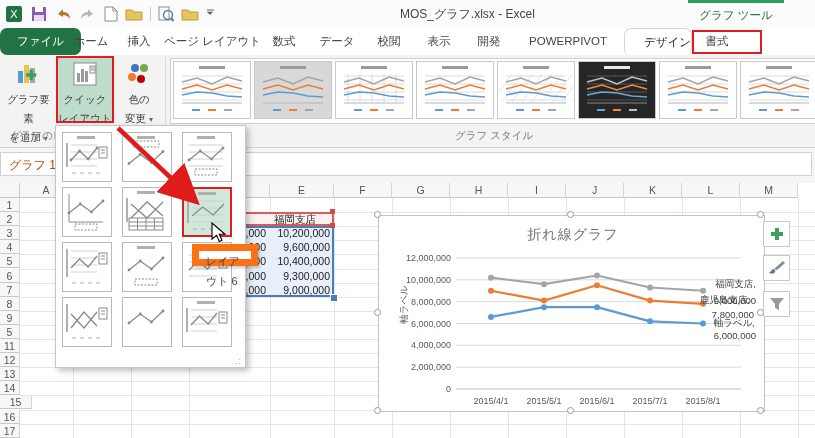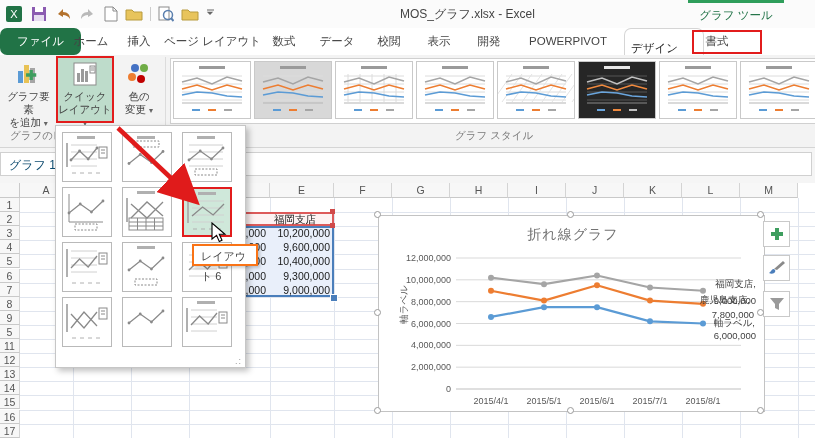--- a/index.html
+++ b/index.html
@@ -19,31 +19,31 @@
   
   #tabrow{left:0;top:28px;width:815px;height:27px;background:#fff;}
   .tab{position:absolute;top:0;height:27px;line-height:27px;padding:0 13px;font-size:11.5px;color:#444;white-space:nowrap;border-radius:7px;}
   .tab.file{background:#217346;color:#fff;padding:0 17px;}
   .tab.active{background:#fff;border:1px solid #d5d5d5;border-bottom:none;color:#262626;}
 
   
   #ribbon{left:0;top:55px;width:815px;height:92px;background:#f3f3f3;border-bottom:1px solid #d5d5d5;}
   .rbtn{position:absolute;top:1px;height:66px;text-align:center;font-size:10.5px;color:#444;padding-top:3px;box-sizing:border-box;}
   .rbtn .ric{display:block;margin:2px auto 3px auto;}
-  .rbtn .lbl{display:block;line-height:13px;}
+  .rbtn .lbl{display:block;line-height:19px;}
   .quick-sel{background:#bedccb;}
   .groupsep{position:absolute;top:2px;height:88px;width:1px;background:#dcdcdc;}
   .grouplabel{position:absolute;top:74px;font-size:10.5px;color:#7a7a7a;white-space:nowrap;}
   #gallery{position:absolute;left:170px;top:3px;width:645px;height:64px;background:#fff;border:1px solid #d0d0d0;overflow:hidden;}
   .gthumb{position:absolute;top:2px;width:78px;height:58px;border:1px solid #c9c9c9;background:#fff;box-sizing:border-box;}
   .annotate-red{border:2px solid #e21c1c;box-sizing:border-box;background:transparent;z-index:40;}
 
   
   #fbar{left:0;top:148px;width:815px;height:35px;background:#f5f5f5;border-bottom:1px solid #cfcfcf;}
-  #namebox{position:absolute;left:0px;top:4px;width:106px;height:24px;background:#fff;border:1px solid #d0d0d0;line-height:24px;padding-left:8px;box-sizing:border-box;font-size:12px;color:#0c4a6e;}
+  #namebox{position:absolute;left:0px;top:4px;width:106px;height:24px;background:#fff;border:1px solid #d0d0d0;line-height:24px;padding-left:8px;box-sizing:border-box;font-size:12px;color:#c2410c;}
   #fxicon{position:absolute;left:118px;top:4px;width:30px;height:24px;background:#f5f5f5;text-align:center;line-height:24px;
     font-family:"Liberation Serif","DejaVu Serif",serif;font-style:italic;font-weight:bold;font-size:14px;color:#3c3c3c;}
   #forminput{position:absolute;left:152px;top:4px;width:660px;height:24px;background:#fff;border:1px solid #d0d0d0;box-sizing:border-box;}
 
   
   #grid{left:0;top:183px;width:815px;height:255px;background:#fff;}
   .colhdr,.rowhdr{position:absolute;background:#f7f7f7;border-right:1px solid #d4d4d4;border-bottom:1px solid #c9c9c9;
     box-sizing:border-box;text-align:center;color:#555;font-size:10.5px;}
   #cornerbox{position:absolute;left:0;top:0;width:20px;height:15px;background:#f7f7f7;border-right:1px solid #c9c9c9;border-bottom:1px solid #c9c9c9;box-sizing:border-box;}
   .vline{position:absolute;width:1px;background:#e0e5ee;}
@@ -64,21 +64,21 @@
   .handle{position:absolute;width:7px;height:7px;border:1px solid #9a9a9a;background:#fff;border-radius:50%;box-sizing:border-box;z-index:7;}
 
   
   #qlmenu{left:55px;top:125px;width:189px;height:241px;background:#fff;border:1px solid #c6c6c6;
     box-shadow:3px 3px 6px rgba(0,0,0,.25);z-index:10;}
   .qlitem{position:absolute;width:50px;height:50px;background:#fff;border:1px solid #b9b9b9;box-sizing:border-box;}
   .qlitem.sel{background:#cfe8da;border:2px solid #e21c1c;}
   #qlresize{position:absolute;right:3px;bottom:1px;color:#9a9a9a;font-size:9px;letter-spacing:1px;}
 
   
-  #tooltip{left:192px;top:244px;width:66px;height:22px;background:#fff;border:2px solid #f97316;
+  #tooltip{left:192px;top:244px;width:66px;height:22px;background:#fff;border:7px solid #f97316;
     box-shadow:2px 2px 3px rgba(0,0,0,.2);line-height:20px;padding-left:7px;font-size:11px;color:#444;z-index:30;box-sizing:border-box;}
   #arrow-svg{left:108px;top:118px;z-index:32;}
   #cursor-svg{left:211px;top:222px;z-index:35;}
 </style>
 </head>
 <body>
 
 <div id="app">
 
   <div class="abs" id="titlebar">
@@ -148,21 +148,21 @@
       <div class="tab file" style="left: 0px;">ファイル</div>
       <div class="tab" style="left: 68px; width: 46px; padding: 0px; text-align: center;">ホーム</div>
       <div class="tab" style="left: 118px; width: 42px; padding: 0px; text-align: center;">挿入</div>
       <div class="tab" style="left: 164px; width: 92px; padding: 0px; text-align: center;">ページ レイアウト</div>
       <div class="tab" style="left: 260px; width: 48px; padding: 0px; text-align: center;">数式</div>
       <div class="tab" style="left: 312px; width: 50px; padding: 0px; text-align: center;">データ</div>
       <div class="tab" style="left: 366px; width: 46px; padding: 0px; text-align: center;">校閲</div>
       <div class="tab" style="left: 416px; width: 46px; padding: 0px; text-align: center;">表示</div>
       <div class="tab" style="left: 466px; width: 46px; padding: 0px; text-align: center;">開発</div>
       <div class="tab" style="left: 516px; width: 104px; padding: 0px; text-align: center;">POWERPIVOT</div>
-      <div class="tab active" style="left: 624px; width: 66px; padding: 6px; text-align: left;">デザイン</div>
+      <div class="tab active" style="left: 624px; width: 66px; padding: 0px; text-align: right;">デザイン</div>
       <div class="tab" style="left: 694px; width: 46px; padding: 0px; text-align: center;">書式</div>
     </div>
 
   <div class="abs" id="ribbon">
     <div class="rbtn" id="btn-add-element" style="left:2px;width:53px;">
       <svg class="ric" width="26" height="26" viewBox="0 0 26 26">
         <rect x="2" y="10" width="5" height="12" fill="#5b9bd5"></rect>
         <rect x="8" y="4" width="5" height="18" fill="#e8c255"></rect>
         <rect x="14" y="7" width="5" height="15" fill="#a5a5a5"></rect>
         <path d="M17 14h4v4h4v4h-4v4h-4v-4h-4v-4h4z" fill="#3e9e5f" transform="translate(-1,-3) scale(0.85)"></path>
@@ -357,21 +357,21 @@
       <div class="rowhdr" style="left: 0px; top: 71.4px; width: 20px; height: 14.1px; line-height: 14.1px;">5</div>
       <div class="rowhdr" style="left: 0px; top: 85.5px; width: 20px; height: 14.1px; line-height: 14.1px;">6</div>
       <div class="rowhdr" style="left: 0px; top: 99.6px; width: 20px; height: 14.1px; line-height: 14.1px;">7</div>
       <div class="rowhdr" style="left: 0px; top: 113.7px; width: 20px; height: 14.1px; line-height: 14.1px;">8</div>
       <div class="rowhdr" style="left: 0px; top: 127.8px; width: 20px; height: 14.1px; line-height: 14.1px;">9</div>
       <div class="rowhdr" style="left: 0px; top: 141.9px; width: 20px; height: 14.1px; line-height: 14.1px;">5</div>
       <div class="rowhdr" style="left: 0px; top: 156px; width: 20px; height: 14.1px; line-height: 14.1px;">11</div>
       <div class="rowhdr" style="left: 0px; top: 170.1px; width: 20px; height: 14.1px; line-height: 14.1px;">12</div>
       <div class="rowhdr" style="left: 0px; top: 184.2px; width: 20px; height: 14.1px; line-height: 14.1px;">13</div>
       <div class="rowhdr" style="left: 0px; top: 198.3px; width: 20px; height: 14.1px; line-height: 14.1px;">14</div>
-      <div class="rowhdr" style="left: 0px; top: 212.4px; width: 20px; height: 14.1px; line-height: 14.1px;">15</div>
+      <div class="rowhdr" style="left: 0px; top: 212.4px; width: 32px; height: 14.1px; line-height: 14.1px;">15</div>
       <div class="rowhdr" style="left: 0px; top: 226.5px; width: 20px; height: 14.1px; line-height: 14.1px;">16</div>
       <div class="rowhdr" style="left: 0px; top: 240.6px; width: 20px; height: 14.1px; line-height: 14.1px;">17</div>
       <div class="vline" style="left: 73px; top: 15px; height: 240px;"></div>
       <div class="vline" style="left: 131px; top: 15px; height: 240px;"></div>
       <div class="vline" style="left: 189px; top: 15px; height: 240px;"></div>
       <div class="vline" style="left: 270px; top: 15px; height: 240px;"></div>
       <div class="vline" style="left: 334px; top: 15px; height: 240px;"></div>
       <div class="vline" style="left: 392px; top: 15px; height: 240px;"></div>
       <div class="vline" style="left: 450px; top: 15px; height: 240px;"></div>
       <div class="vline" style="left: 508px; top: 15px; height: 240px;"></div>

